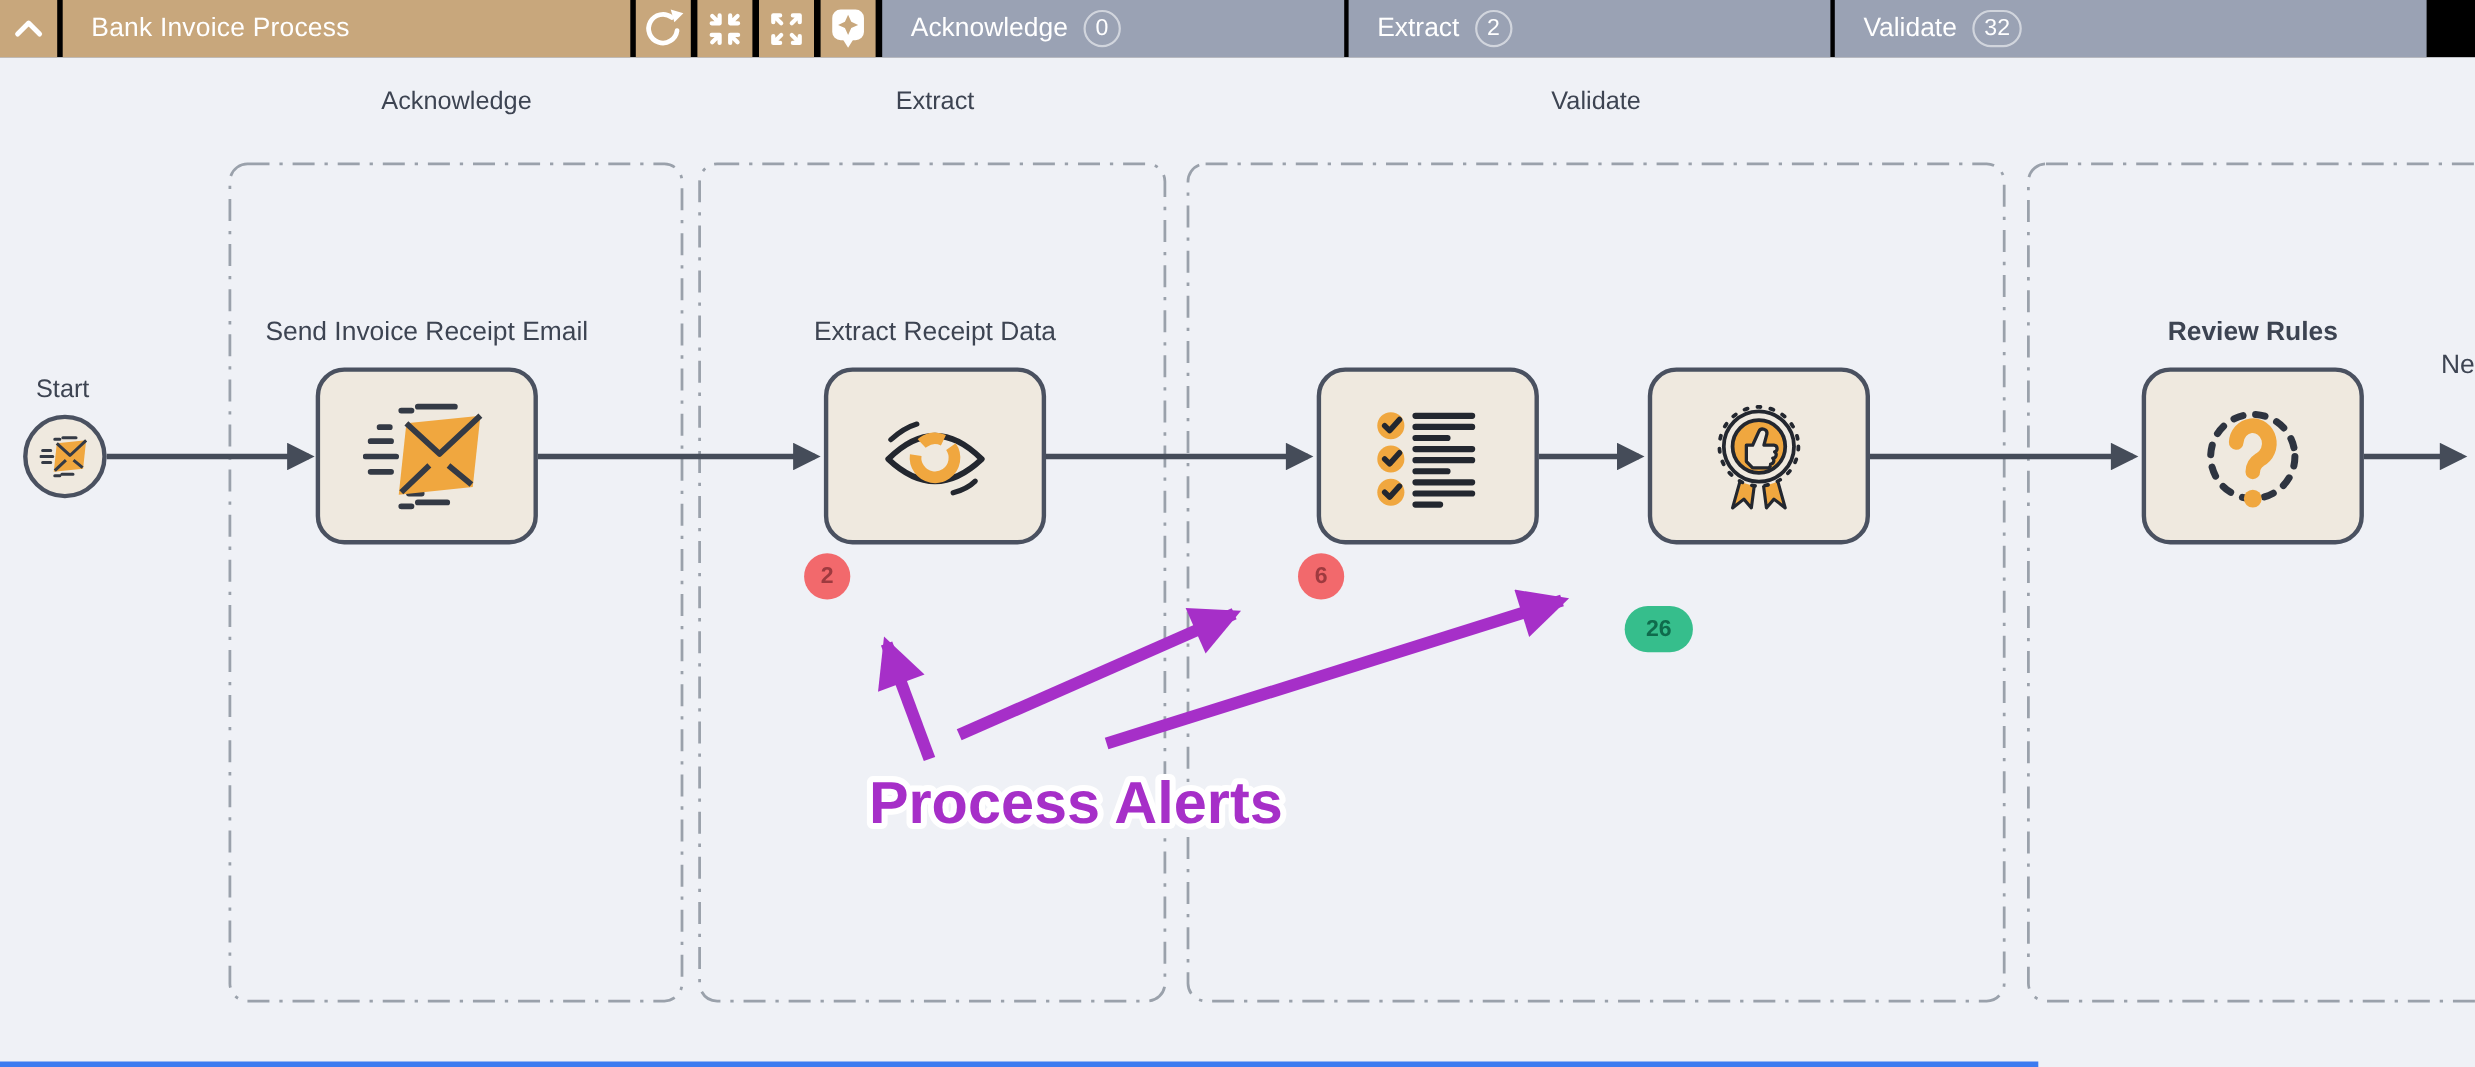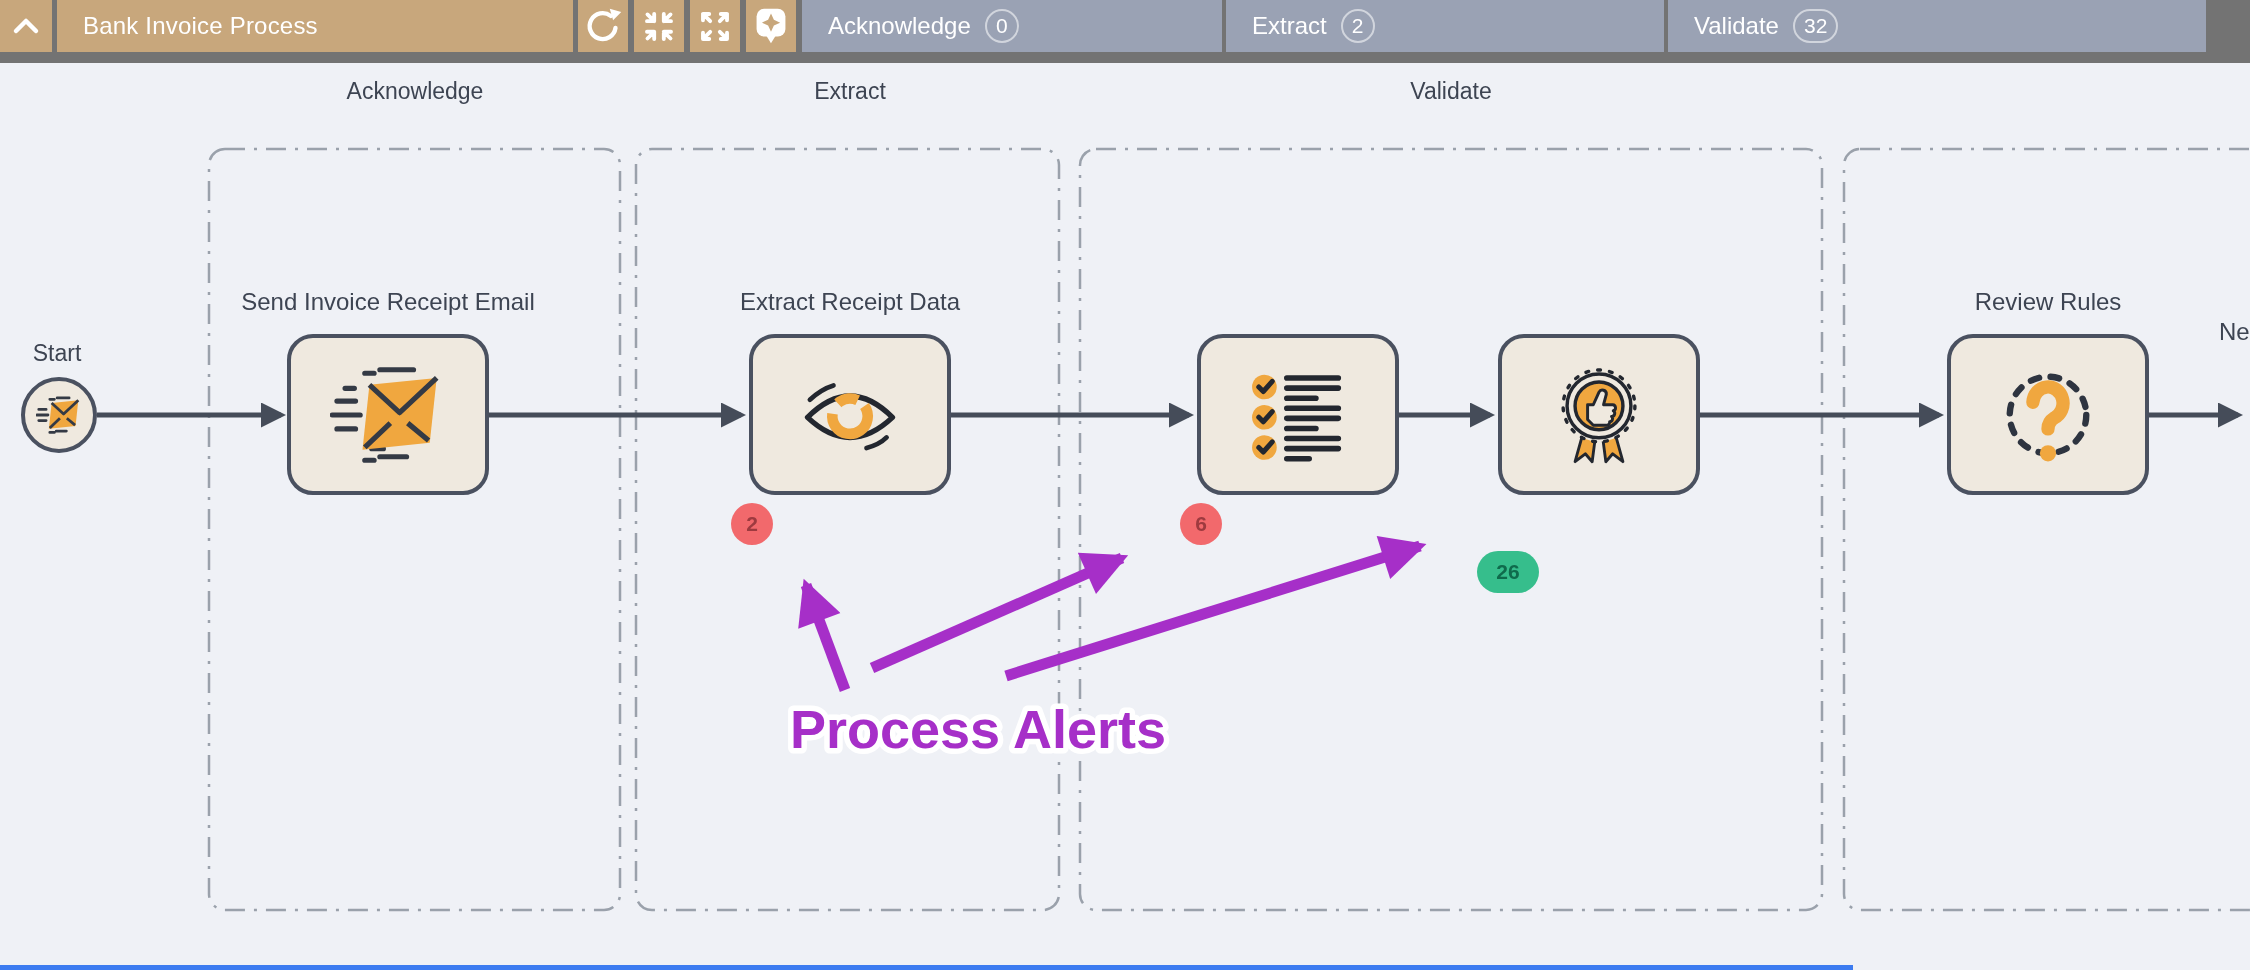--- a/index.html
+++ b/index.html
@@ -6,21 +6,21 @@
   html,body { width:2250px; height:970px; }
   body {
     font-family:"Liberation Sans", sans-serif;
     background:#eff1f6;
     position:relative;
     overflow:hidden;
   }
   .page { position:absolute; inset:0; }
 
   
-  .header { position:absolute; left:0; top:0; width:2250px; height:63px; background:#737373; z-index:30;text-align:right; }
+  .header { position:absolute; left:0; top:0; width:2250px; height:52px; background:#000000; z-index:30;text-align:right; }
   .hseg { position:absolute; top:0; height:52px; background:#c8a77c; display:flex; align-items:center; }
   .hbtn { justify-content:center; cursor:pointer; }
   .seg-chevron   { left:0;    width:52px; }
   .seg-title     { left:57px; width:516px; padding-left:26px; }
   .seg-refresh   { left:578px; width:50px; }
   .seg-collapse  { left:634px; width:50px; }
   .seg-expand    { left:690px; width:50px; }
   .seg-pin       { left:746px; width:50px; }
   .title-text { color:#ffffff; font-size:24px; letter-spacing:.2px; white-space:nowrap; }
 
@@ -40,21 +40,21 @@
   .sl-1 { left:415px; } .sl-2 { left:850px; } .sl-3 { left:1451px; }
 
   .diagram-svg { position:absolute; left:0; top:0; z-index:2; pointer-events:none; }
 
   .node { position:absolute; top:334px; width:202px; height:161px; background:#efe9df;
     border:4px solid #4a5160; border-radius:26px; display:flex; align-items:center; justify-content:center; z-index:10; cursor:pointer; }
   .n1 { left:287px; } .n2 { left:749px; } .n3 { left:1197px; } .n4 { left:1498px; } .n5 { left:1947px; }
 
   .node-label { position:absolute; top:288px; width:400px; transform:translateX(-50%);
     text-align:center; font-size:24px; color:#3d4452; white-space:nowrap; z-index:6; }
-  .nl-1 { left:388px; } .nl-2 { left:850px; } .nl-3 { left:1298px; } .nl-4 { left:1599px; } .nl-5 { left:2048px; }
+  .nl-1 { left:388px; } .nl-2 { left:850px; } .nl-3 { left:1298px; } .nl-4 { left:1599px; } .nl-5 { left:2048px;font-weight:bold; }
 
   .start-node { position:absolute; left:21px; top:377px; width:76px; height:76px; background:#efe9df;
     border:4px solid #4a5160; border-radius:50%; display:flex; align-items:center; justify-content:center; z-index:10; cursor:pointer; }
   .start-label { position:absolute; left:7px; top:340px; width:100px; text-align:center; font-size:23px; color:#3d4452; z-index:6; }
 
   .next-partial { position:absolute; left:2219px; top:318px; font-size:24px; color:#3d4452; white-space:nowrap; z-index:6; }
 
   .badge { position:absolute; top:503px; height:42px; min-width:42px; border-radius:21px;
     display:flex; align-items:center; justify-content:center; font-size:21px; font-weight:bold; z-index:12; cursor:pointer; }
   .badge-red   { background:#f2696c; color:#9e3a3f; }

